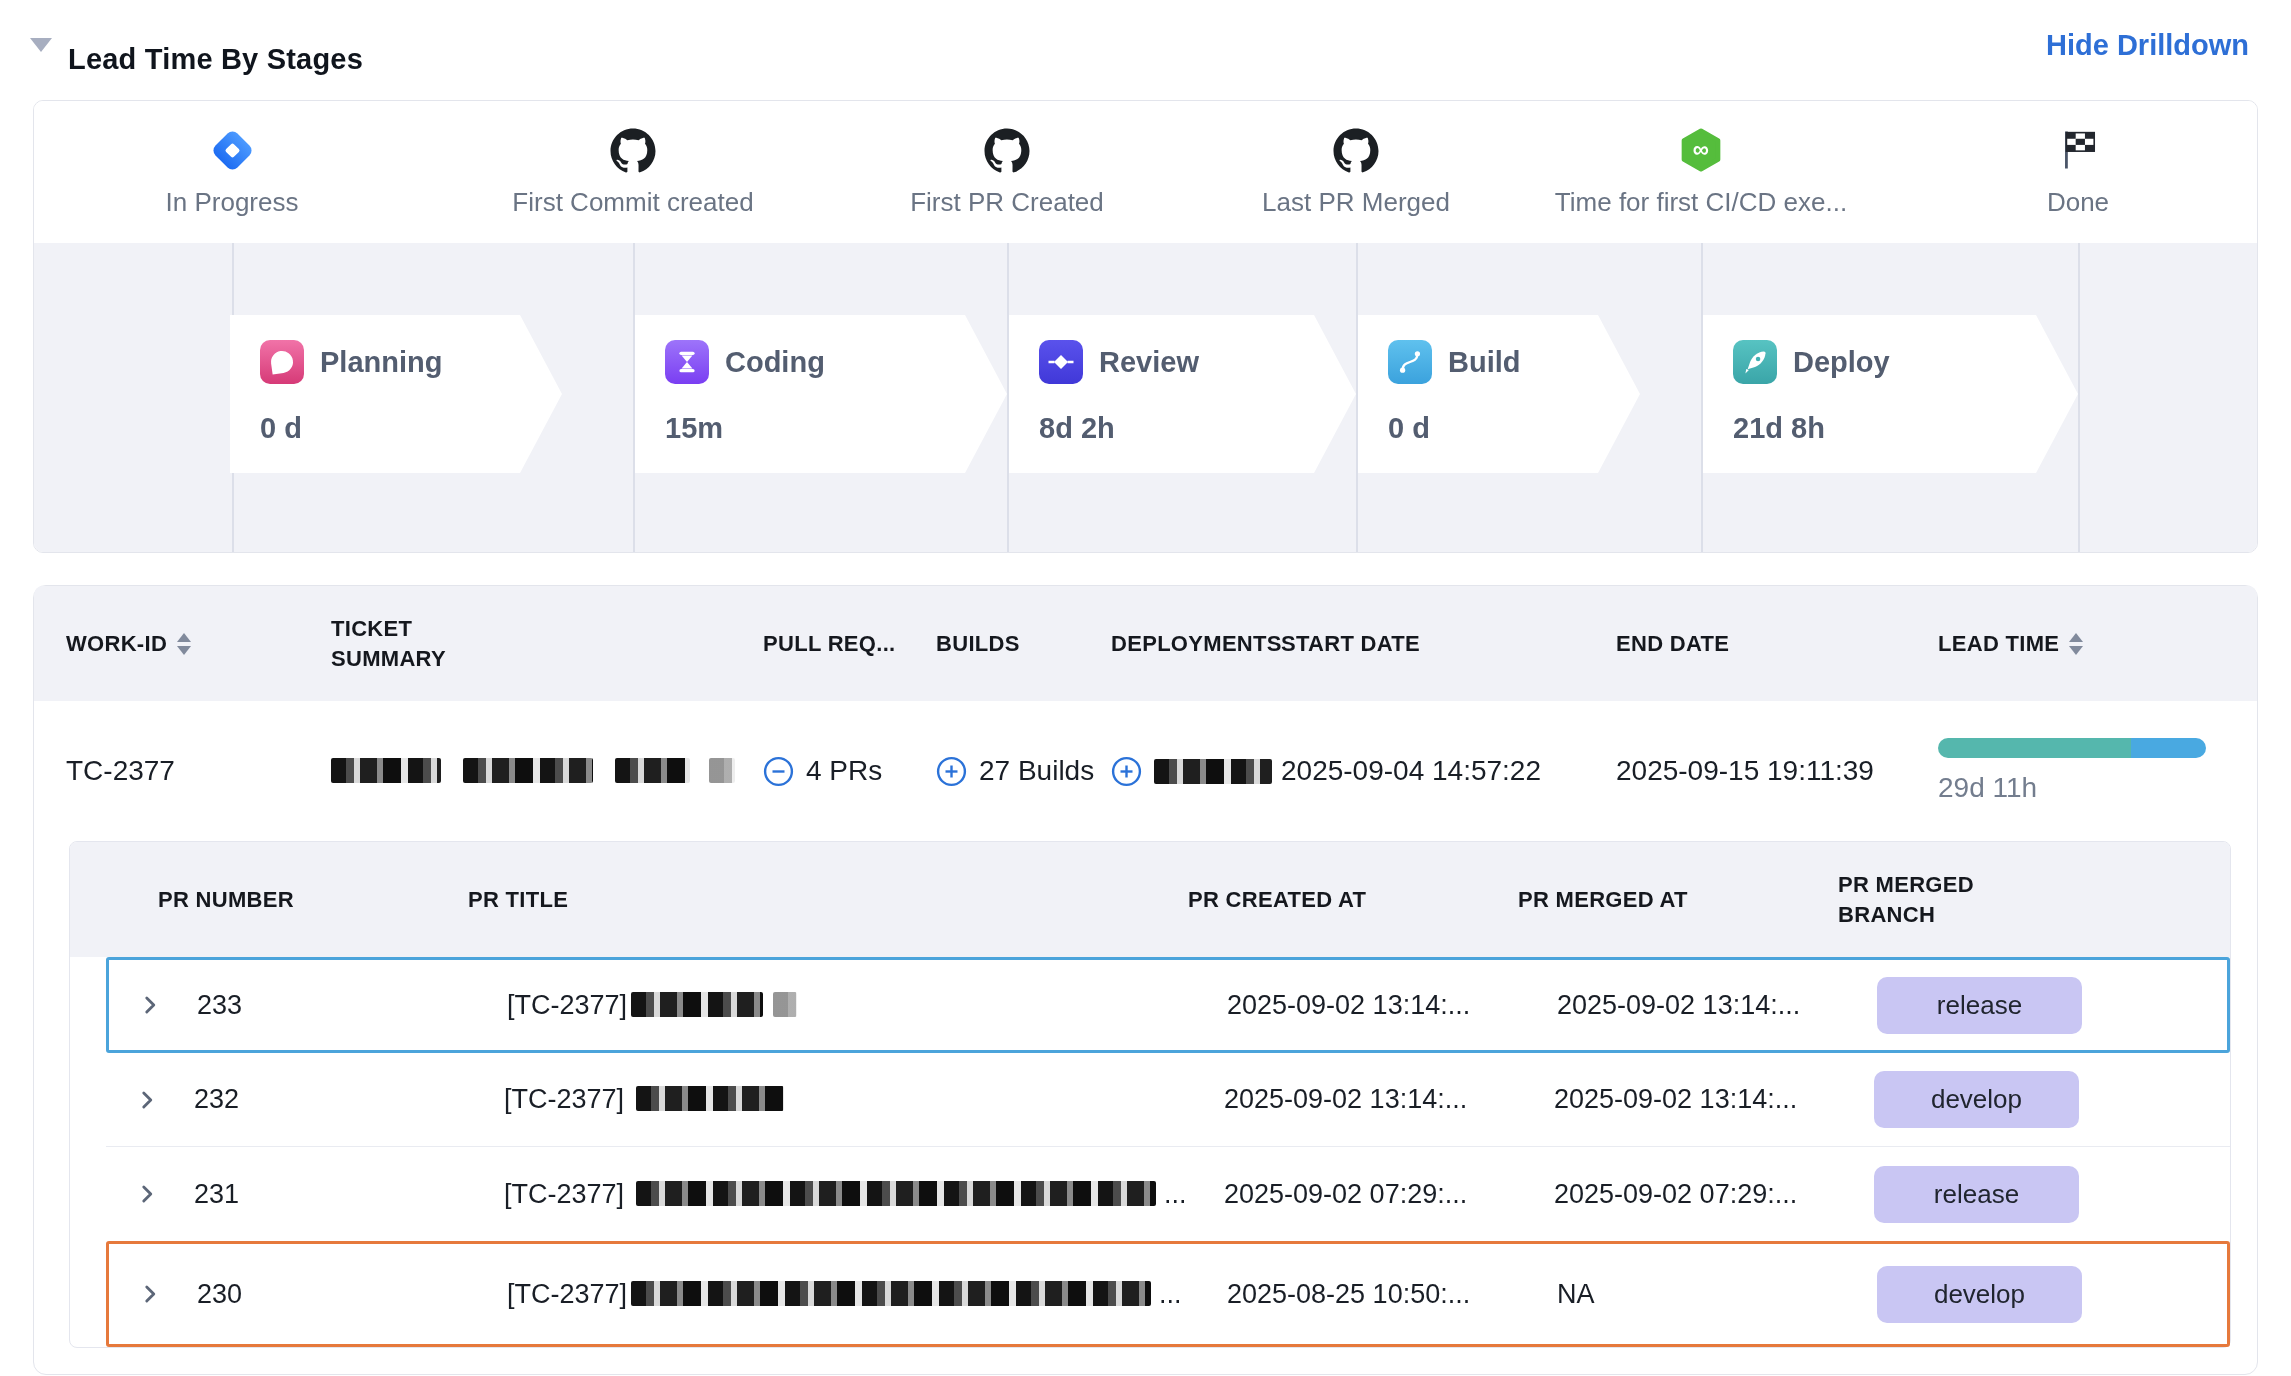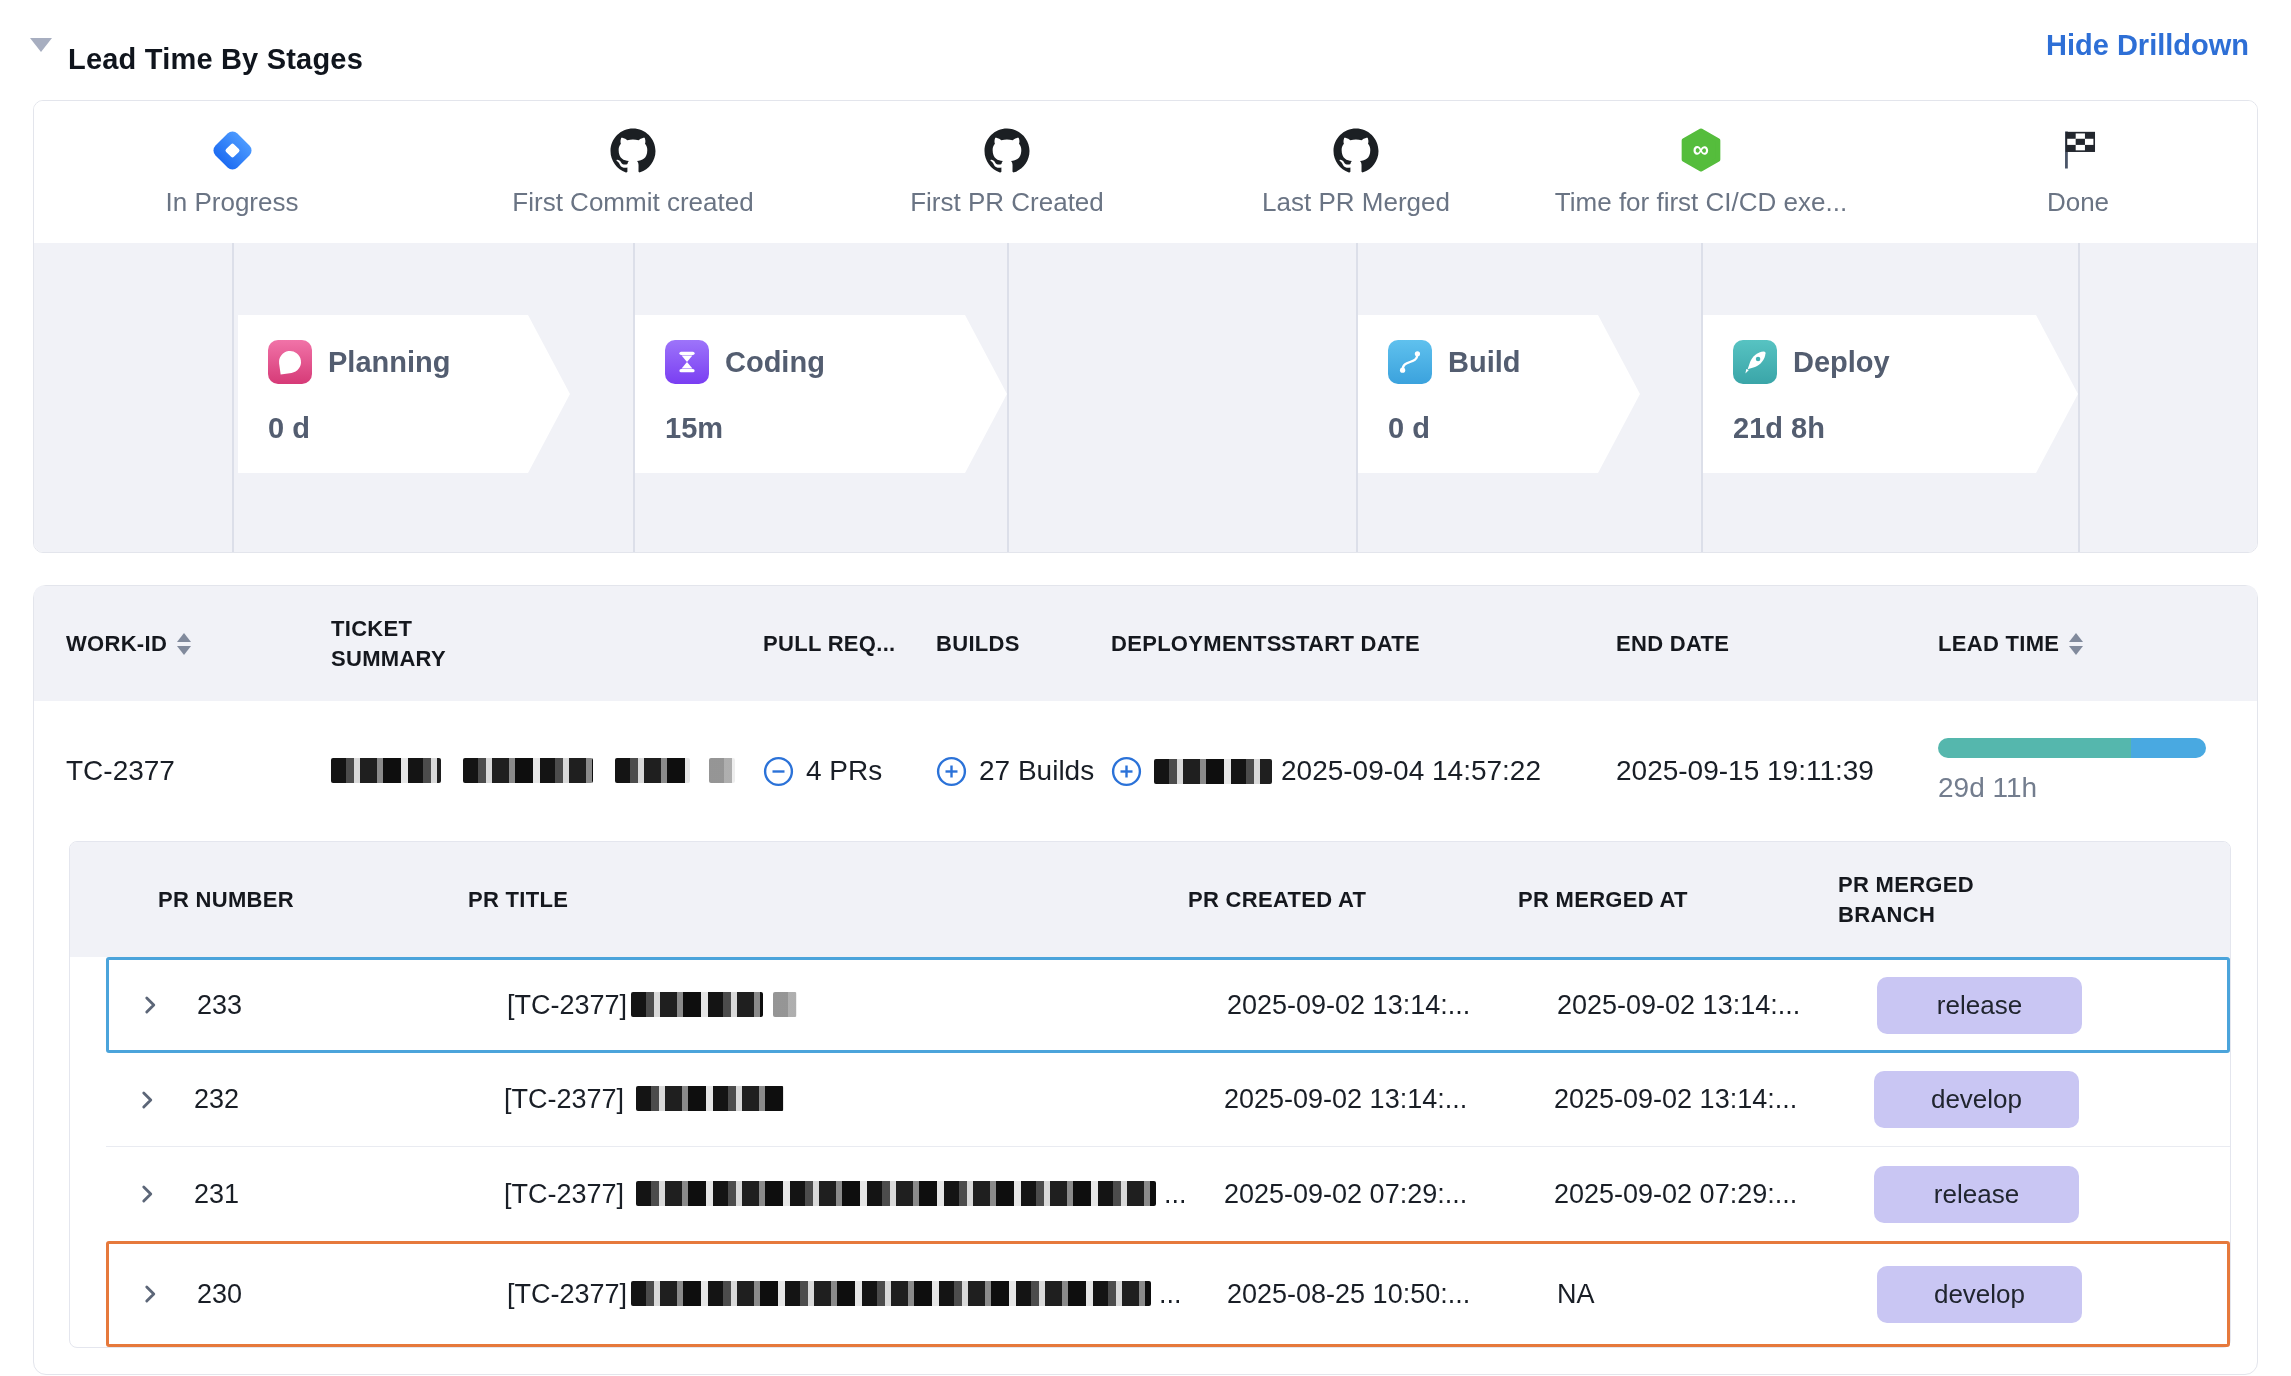--- a/index.html
+++ b/index.html
@@ -156,21 +156,21 @@
   </div>
 
   <div class="stage-band">
     <span class="vline" style="left:198px"></span>
     <span class="vline" style="left:599px"></span>
     <span class="vline" style="left:973px"></span>
     <span class="vline" style="left:1322px"></span>
     <span class="vline" style="left:1667px"></span>
     <span class="vline" style="left:2044px"></span>
 
-    <div class="chip" style="left:204px;width:332px">
+    <div class="chip" style="left:196px;width:332px">
       <div class="chip-head">
         <span class="chip-ic ic-planning">
             <span class="leaf"></span>
           </span>
         <span class="chip-name">Planning</span>
       </div>
       <div class="chip-dur">0 d</div>
     </div>
 
     <div class="chip" style="left:601px;width:372px">
@@ -181,20 +181,33 @@
             <rect x="5" y="18.5" width="14" height="3" rx="1.5" fill="#fff"></rect>
             <polygon points="7,6 17,6 12,12" fill="#fff"></polygon>
             <polygon points="7,18 17,18 12,12" fill="#fff"></polygon>
           </svg>
         </span>
         <span class="chip-name">Coding</span>
       </div>
       <div class="chip-dur">15m</div>
     </div>
 
+    <div class="chip" style="left:975px;width:347px">
+      <div class="chip-head">
+        <span class="chip-ic ic-review">
+          <svg width="28" height="28" viewBox="0 0 28 28">
+            <line x1="1.5" y1="14" x2="7.5" y2="14" stroke="#fff" stroke-width="2.6"></line>
+            <line x1="20.5" y1="14" x2="26.5" y2="14" stroke="#fff" stroke-width="2.6"></line>
+            <polygon points="14,7 21,14 14,21 7,14" fill="#fff"></polygon>
+          </svg>
+        </span>
+        <span class="chip-name">Review</span>
+      </div>
+      <div class="chip-dur">8d 2h</div>
+    </div>
 
     <div class="chip" style="left:1324px;width:282px">
       <div class="chip-head">
         <span class="chip-ic ic-build">
           <svg width="28" height="28" viewBox="0 0 34 34">
             <path d="M8 27 C8 13 26 21 26 7" fill="none" stroke="#fff" stroke-width="2.8" stroke-linecap="round"></path>
             <circle cx="8" cy="27" r="3.2" fill="#fff"></circle>
             <circle cx="26" cy="7" r="3.2" fill="#fff"></circle>
           </svg>
         </span>

